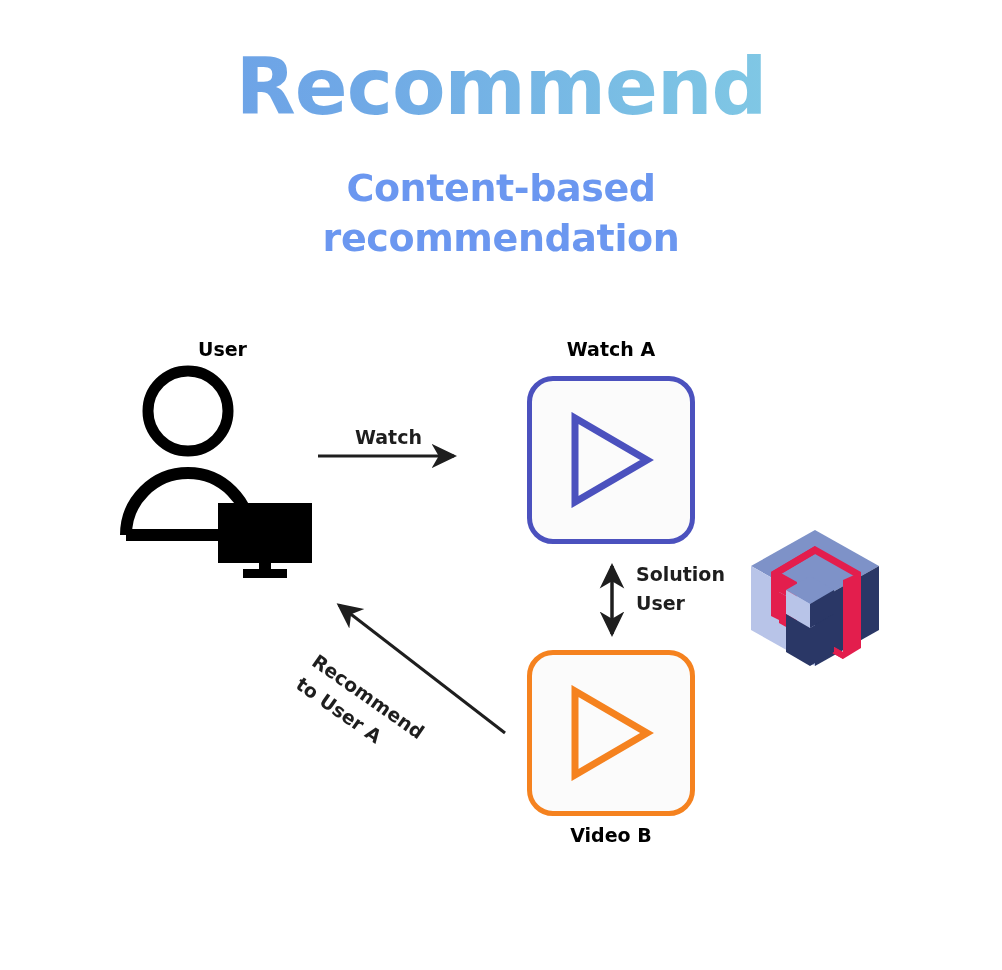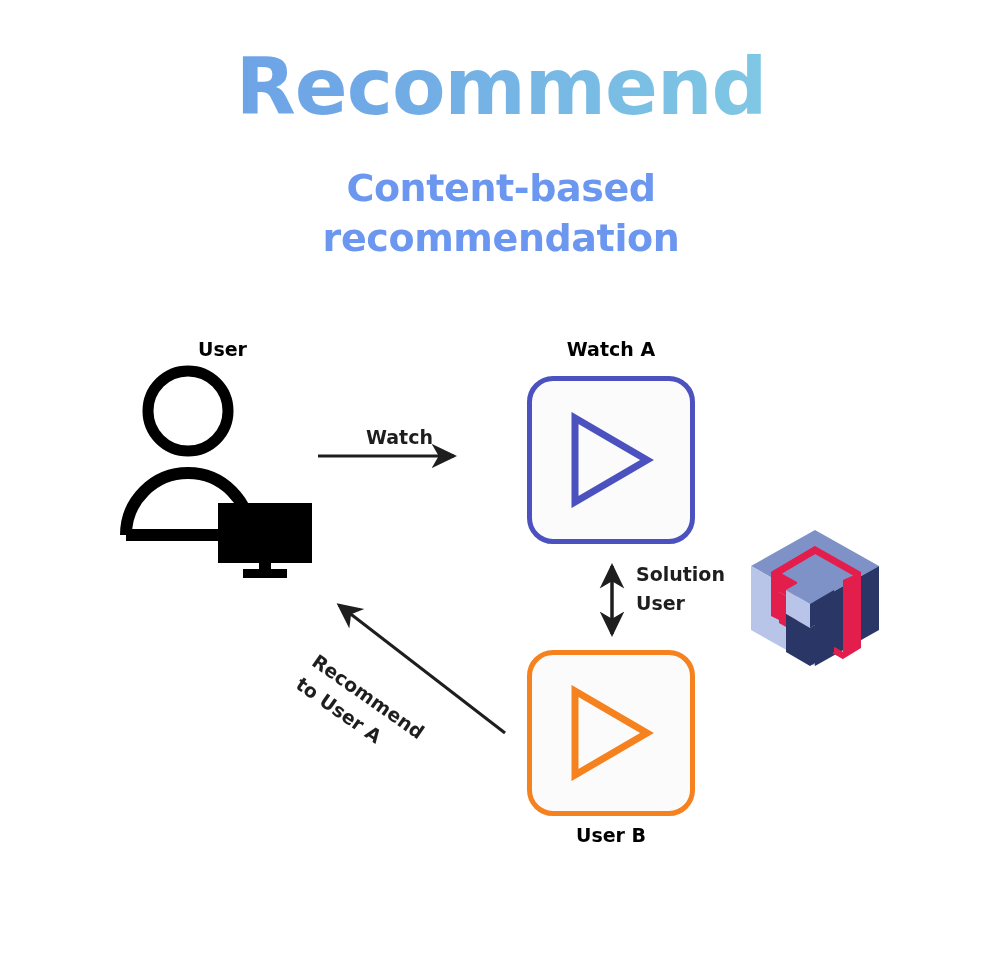--- a/index.html
+++ b/index.html
@@ -107,21 +107,21 @@
 
   .arrow-label {
     position: absolute;
     font-size: 19px;
     font-weight: 700;
     color: #1e1e1e;
     font-family: "DejaVu Sans", sans-serif;
     white-space: nowrap;
     user-select: none;
   }
-  #watch-label { left: 366px; top: 426px; }
+  #watch-label { left: 355px; top: 426px; }
   #similar-label {
     left: 636px; top: 560px;
     line-height: 1.55;
     white-space: normal;
     width: 90px;
   }
   #recommend-label {
     left: 322px; top: 648px;
     line-height: 1.45;
     white-space: normal;
@@ -170,21 +170,21 @@
       <path d="M 10 6 L 82 48 L 10 90 Z" fill="none" stroke="#4B51BE" stroke-width="7" stroke-linejoin="miter"></path>
     </svg>
   </div>
 
   <div id="video-b-card" class="video-card">
     <svg class="play-glyph" width="92" height="96" viewBox="0 0 92 96">
       <path d="M 10 6 L 82 48 L 10 90 Z" fill="none" stroke="#F5821F" stroke-width="7" stroke-linejoin="miter"></path>
     </svg>
   </div>
 
-  <div class="node-label" style="left:527px; top:824px; width:168px;">User B</div>
+  <div class="node-label" style="left:527px; top:824px; width:168px;">Video B</div>
 
   <div class="arrow-label" id="watch-label">Watch</div>
   <svg class="arrow-svg" id="watch-arrow" viewBox="0 0 160 32">
     <defs>
       <marker id="ah-right" markerWidth="9" markerHeight="9" refX="7.5" refY="4.5" orient="auto">
         <path d="M0,0.4 L8.5,4.5 L0,8.6 L2.4,4.5 Z" fill="#1e1e1e"></path>
       </marker>
     </defs>
     <line x1="6" y1="16" x2="142" y2="16" stroke="#1e1e1e" stroke-width="3" marker-end="url(#ah-right)"></line>
   </svg>

